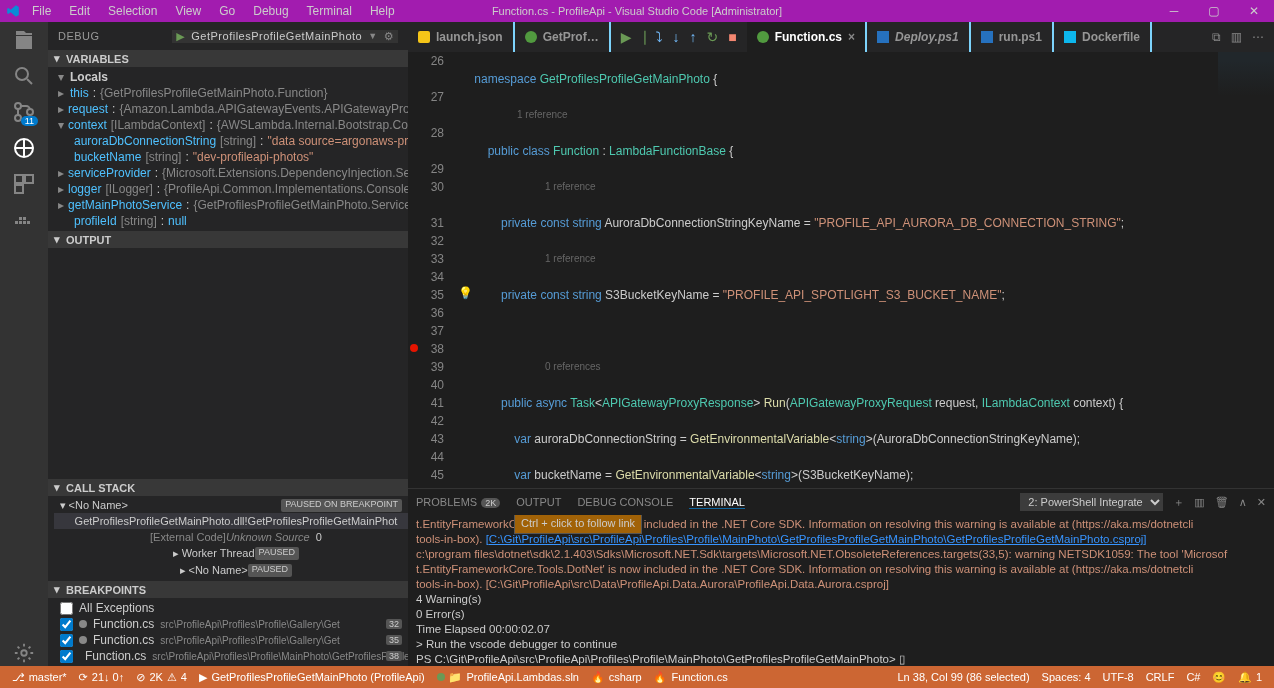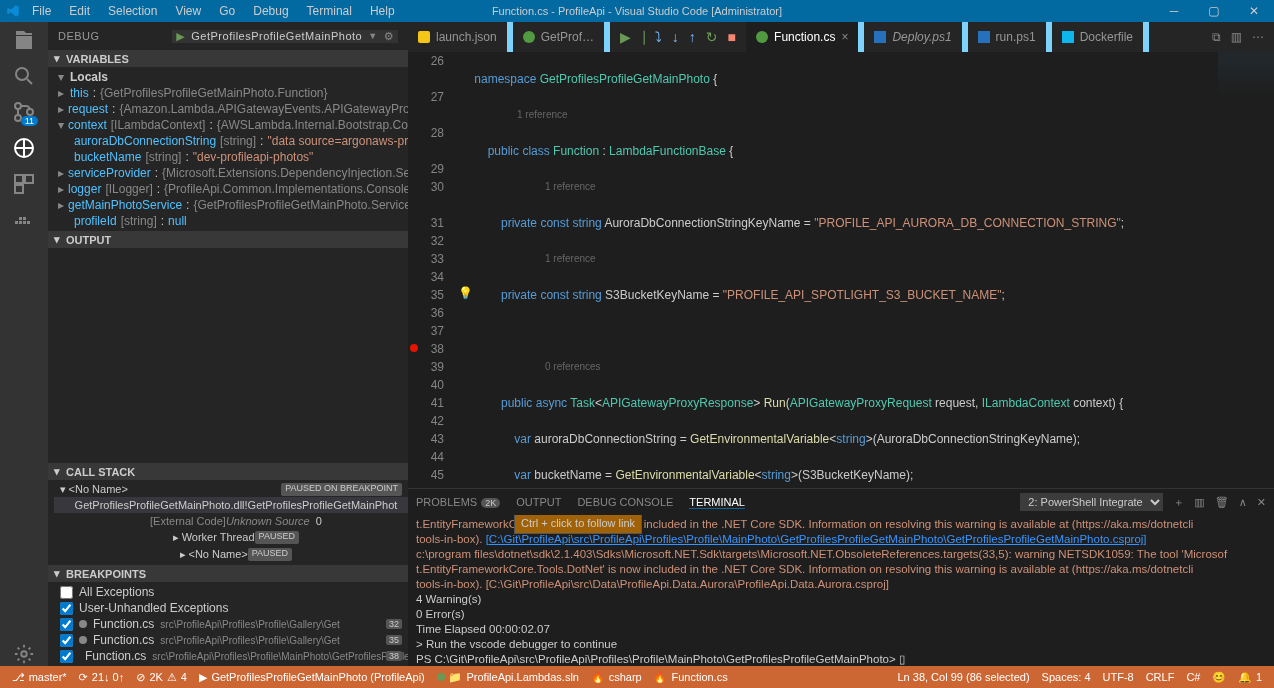--- a/index.html
+++ b/index.html
@@ -1,29 +1,29 @@
 <!DOCTYPE html>
 <html><head>
 <meta charset="utf-8">
 <style>
 * { margin: 0; padding: 0; box-sizing: border-box; font-family: "Segoe UI", Arial, sans-serif; }
 body { background: #1e1e1e; color: #ccc; width: 1274px; height: 688px; overflow: hidden; font-size: 12px; position: relative; }
 
-.titlebar { height: 22px; background: #0369a1; display: flex; align-items: center; justify-content: center; position: relative; }
+.titlebar { height: 22px; background: #a21caf; display: flex; align-items: center; justify-content: center; position: relative; }
 .titlebar .logo { position: absolute; left: 6px; width: 14px; height: 14px; }
 .titlebar .menu { position: absolute; left: 24px; display: flex; gap: 2px; }
 .titlebar .menu span { padding: 2px 8px; cursor: pointer; color: #ccc; }
 .titlebar .title { color: #ccc; font-size: 11px; }
 .titlebar .winctrl { position: absolute; right: 0; display: flex; }
 .titlebar .winctrl span { width: 40px; text-align: center; color: #ccc; }
 
 .body-row { display: flex; height: calc(100% - 22px - 22px); }
 
 .activitybar { width: 48px; background: #333; display: flex; flex-direction: column; align-items: center; padding-top: 6px; gap: 12px; }
-.activitybar .icon { width: 24px; height: 24px; color: #858585; display: flex; align-items: center; justify-content: center; position: relative; }
+.activitybar .icon { width: 24px; height: 24px; color: #858585; display: flex; align-items: flex-start; justify-content: center; position: relative; }
 .activitybar .icon.active { color: #fff; }
 .activitybar .badge { position: absolute; bottom: -2px; right: -2px; background: #007acc; color: #fff; border-radius: 8px; font-size: 9px; padding: 0 4px; }
 .activitybar .spacer { flex: 1; }
 
 .sidebar { width: 360px; background: #252526; display: flex; flex-direction: column; overflow: hidden; }
 .sidebar .header { height: 28px; display: flex; align-items: center; justify-content: space-between; padding: 0 10px; color: #999; font-size: 11px; letter-spacing: .5px; }
 .sidebar .config { display: flex; align-items: center; gap: 6px; background: #333; padding: 0 4px; }
 .sidebar .config .play { color: #6a9955; }
 .sidebar .config .name { color: #ccc; font-size: 11px; }
 
@@ -45,21 +45,21 @@
 .callstack .thr { padding: 2px 6px 2px 16px; display:flex; justify-content:center;}
 
 .bp-row { display: flex; align-items: center; gap: 6px; padding: 1px 6px; position:relative;}
 .bp-row input { accent-color: #007acc; }
 .bp-row .path { color: #888; font-size: 10px; }
 .bp-row .lineno { background:#555; font-size:9px; padding:0 3px; border-radius:2px; position:absolute; right:6px;}
 
 .editor-pane { flex: 1; display: flex; flex-direction: column; background: #1e1e1e; min-width: 0; }
 
 .tabrow { height: 30px; background: #252526; display: flex; align-items: center; overflow: hidden; }
-.tab { height: 30px; display: flex; align-items: center; padding: 0 10px; gap: 6px; color: #969696; font-size: 12px; border-right: 6px solid #7dd3fc; cursor: pointer; white-space:nowrap; }
+.tab { height: 30px; display: flex; align-items: center; padding: 0 10px; gap: 6px; color: #969696; font-size: 12px; border-right: 2px solid #7dd3fc; cursor: pointer; white-space:nowrap;font-weight:bold; }
 .tab.active { background: #1e1e1e; color: #fff; }
 .tab .closex { color: #888; font-size: 12px; }
 .tab .ficon { width:12px; height:12px; }
 .tabrow .debugctrl { display: flex; gap: 10px; padding: 0 10px; align-items:center;}
 .tabrow .debugctrl span { font-size: 14px; }
 
 .tabrow .right-icons { margin-left: auto; display: flex; gap: 10px; padding: 0 10px; color:#888; }
 
 .editor { flex: 1; display: flex; font-family: Consolas, monospace; font-size: 12px; overflow: hidden; position: relative; min-height:0;gap:9px;}
 .gutter { width: 44px; text-align: right; color: #858585; padding-right: 8px; line-height: 18px; }
@@ -235,24 +235,20 @@
     </div>
 
     <div class="section-head">
         <span class="chev">▾</span>
         <span>BREAKPOINTS</span>
       </div>
     <div class="sect-body">
       <div class="bp-row">
           <input type="checkbox" style="">
           <span>All Exceptions</span>
-        </div>
-      <div class="bp-row">
-          <input type="checkbox" checked="" style="">
-          <span>User-Unhandled Exceptions</span>
         </div>
       <div class="bp-row">
           <input type="checkbox" checked="" style="">
           <span class="sb-dot" style="background:#888"></span>
           <span>Function.cs</span> 
           <span class="path">src\ProfileApi\Profiles\Profile\Gallery\Get</span>
           <span class="lineno">32</span>
         </div>
       <div class="bp-row">
           <input type="checkbox" checked="" style="">

